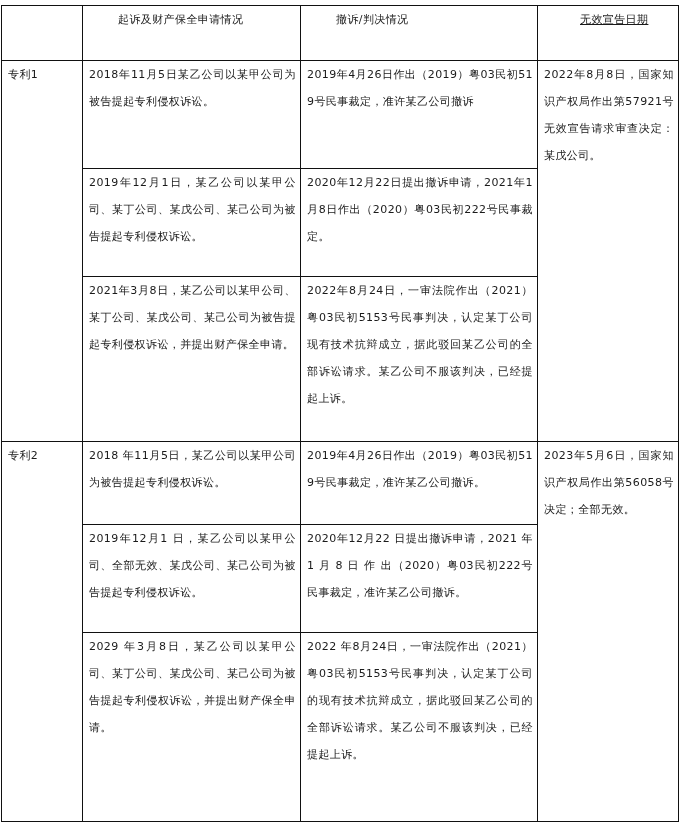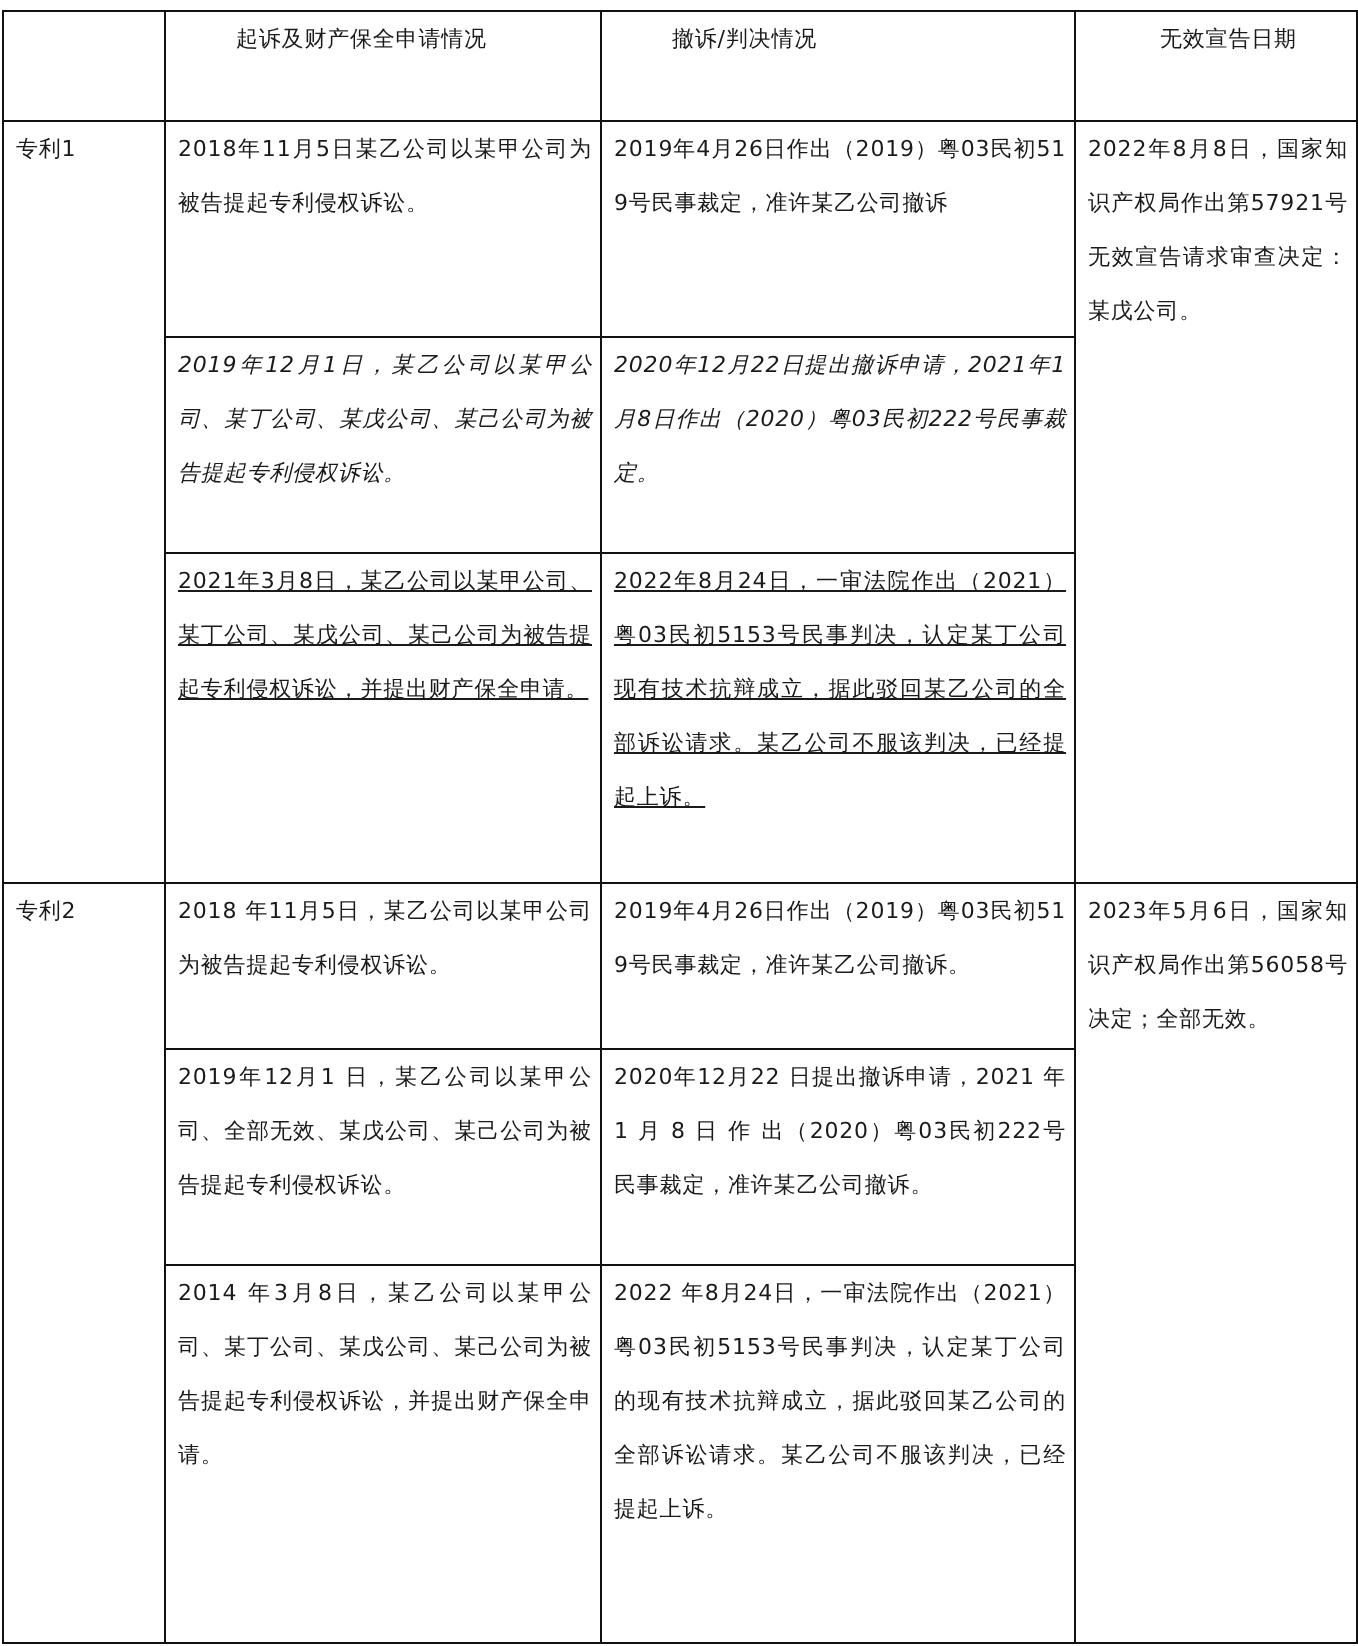--- a/index.html
+++ b/index.html
@@ -6,24 +6,24 @@
   body { width: 679px; height: 823px; position: relative; overflow: hidden;
          font-family: "DejaVu Sans", "Liberation Sans", sans-serif; color: #1a1a1a; }
   table.doc { position: absolute; left: 1px; top: 5px; border-collapse: collapse;
               table-layout: fixed; width: 677px; }
   table.doc td { border: 1.5px solid #111; vertical-align: top; padding: 0 4px 0 6px;
                  font-size: 11px; line-height: 27px; letter-spacing: 0.4px;
                  text-align: justify; word-break: break-all; }
   td.patent { vertical-align: middle; text-align: center; padding: 0; }
   td.hdr1 { text-indent: 29px; }
   td.hdr2 { text-indent: 29px; }
-  td.hdr3 { text-indent: 36px; letter-spacing: 5px; }
+  td.hdr3 { text-indent: 36px; letter-spacing: 5px; text-decoration: underline; }
   col.c0 { width: 81px; } col.c1 { width: 218px; } col.c2 { width: 237px; } col.c3 { width: 141px; }
   tr.h { height: 55px; }
-  tr.r1 { height: 108px; } tr.r2 { height: 108px; font-style: italic; } tr.r3 { height: 165px; text-decoration: underline; }
+  tr.r1 { height: 108px; } tr.r2 { height: 108px; } tr.r3 { height: 165px; }
   tr.r4 { height: 83px; } tr.r5 { height: 108px; } tr.r6 { height: 189px; }
 </style>
 </head>
 <body>
 
 <table class="doc">
   <colgroup>
       <col class="c0">
       <col class="c1">
       <col class="c2">
@@ -56,17 +56,17 @@
     <td class="patent" rowspan="3">专利2</td>
     <td>2018 年11月5日，某乙公司以某甲公司为被告提起专利侵权诉讼。</td>
     <td>2019年4月26日作出（2019）粤03民初519号民事裁定，准许某乙公司撤诉。</td>
     <td rowspan="3">2023年5月6日，国家知识产权局作出第56058号决定；全部无效。</td>
   </tr>
   <tr class="r5">
     <td>2019年12月1 日，某乙公司以某甲公司、全部无效、某戊公司、某己公司为被告提起专利侵权诉讼。</td>
     <td>2020年12月22 日提出撤诉申请，2021 年 1 月 8 日 作 出（2020）粤03民初222号民事裁定，准许某乙公司撤诉。</td>
   </tr>
   <tr class="r6">
-    <td>2014 年3月8日，某乙公司以某甲公司、某丁公司、某戊公司、某己公司为被告提起专利侵权诉讼，并提出财产保全申请。</td>
+    <td>2029 年3月8日，某乙公司以某甲公司、某丁公司、某戊公司、某己公司为被告提起专利侵权诉讼，并提出财产保全申请。</td>
     <td>2022 年8月24日，一审法院作出（2021）粤03民初5153号民事判决，认定某丁公司的现有技术抗辩成立，据此驳回某乙公司的全部诉讼请求。某乙公司不服该判决，已经提起上诉。</td>
   </tr>
 </tbody>
   </table>
 
 </body></html>

